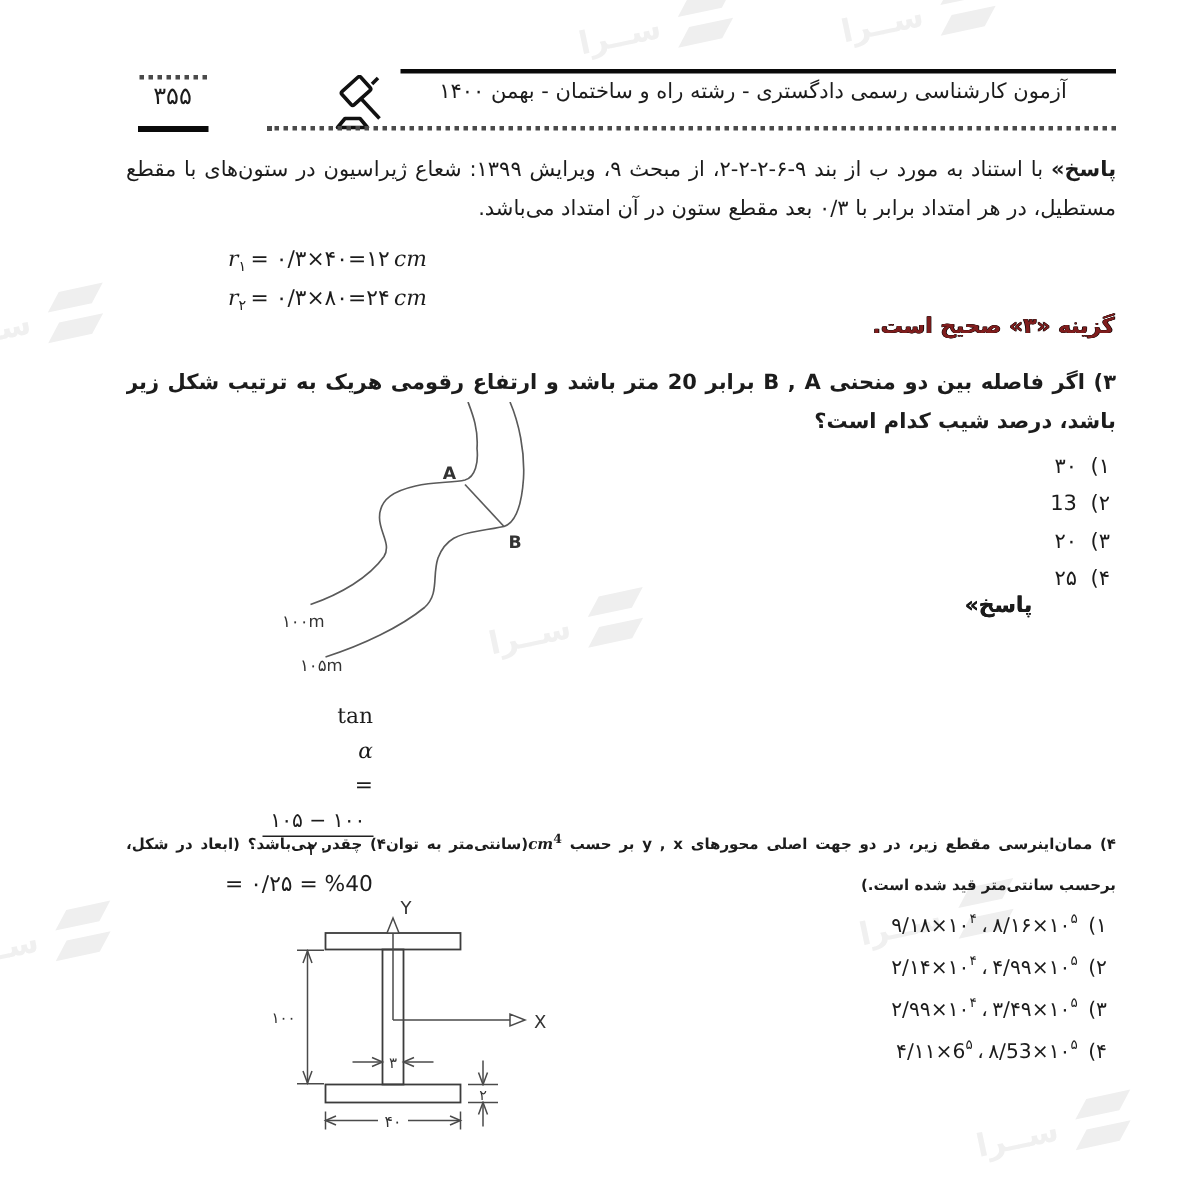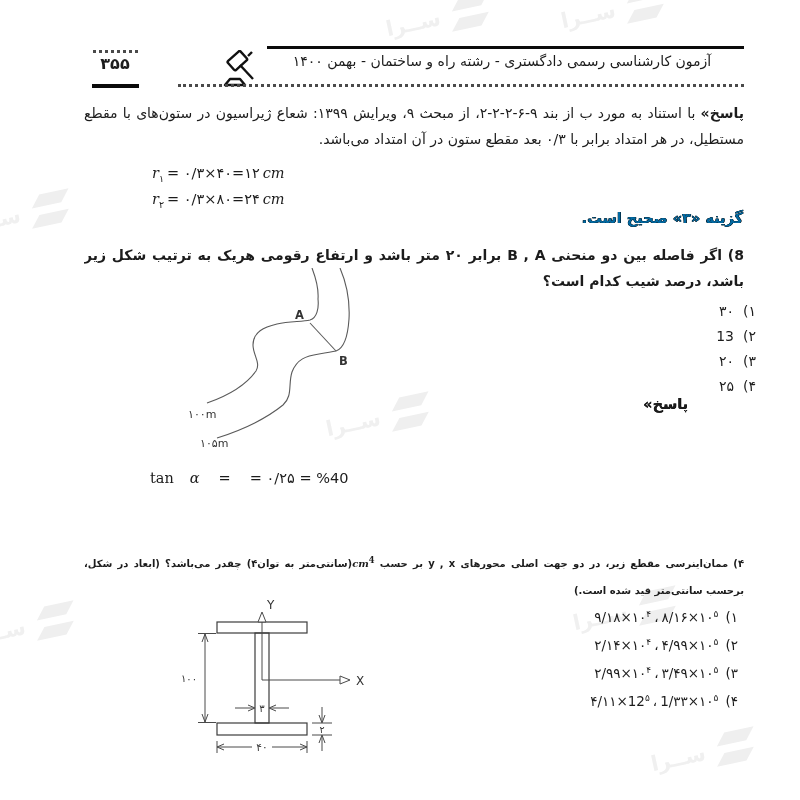--- a/index.html
+++ b/index.html
@@ -7,59 +7,59 @@
         font-family:"DejaVu Sans",sans-serif;color:#1c1c1c;}
   .abs{position:absolute;}
 
   
   .wm{position:absolute;display:flex;align-items:center;gap:7px;transform:rotate(-12deg);
       color:#f0f0f0;font-size:21px;font-weight:bold;letter-spacing:1px;pointer-events:none;}
   .wm svg{fill:#efefef;}
 
   
   .pn-dots{left:93px;top:50px;width:45px;border-top:3px dotted #4a4a4a;}
-  .pagenum{left:88px;top:54px;width:54px;text-align:center;font-weight:bold;font-size:16px;}
+  .pagenum{left:88px;top:54px;width:54px;text-align:center;font-weight:normal;font-size:16px;}
   .pn-bar{left:92px;top:84px;width:47px;height:4px;background:#0a0a0a;}
   .title-rule{left:267px;top:46px;width:477px;height:2.5px;background:#0a0a0a;}
   .hdr-title{left:260px;top:53px;width:484px;text-align:center;direction:rtl;
              font-weight:normal;font-size:14px;white-space:nowrap;}
   .hdr-dots{left:178px;top:84px;width:566px;border-top:3px dotted #4a4a4a;}
 
   
   .rtl{direction:rtl;}
   .para{left:84px;top:100px;width:660px;height:58px;font-size:14px;line-height:26px;
         text-align:justify;overflow:hidden;}
   .qtext{font-weight:bold;}
   .q3text{left:84px;top:242px;width:660px;height:54px;font-size:14px;line-height:26px;
           text-align:justify;overflow:hidden;}
   .q4text{left:84px;top:550px;width:660px;height:58px;font-size:10px;line-height:27px;
           text-align:justify;overflow:hidden;}
 
   .blabel{font-weight:bold;}
-  .verdict{font-weight:bold;font-size:14.5px;color:#0369a1;
+  .verdict{font-weight:bold;font-size:14.5px;color:#7f1d1d;
            text-shadow:0.4px 0 #000,-0.4px 0 #000,0 0.3px #000;}
   .v3{right:57px;top:210px;}
   .v4{right:57px;top:522px;}
   .anslabel{right:112px;top:396px;font-weight:bold;font-size:14.5px;
             text-shadow:0.3px 0 #000;}
 
   
   .math{direction:ltr;unicode-bidi:isolate;}
   .serif{font-family:"DejaVu Serif",serif;}
   i.var{font-family:"DejaVu Serif",serif;font-style:italic;}
   .rformula{font-size:14.5px;}
   .rformula sub{font-size:9.5px;}
   .rformula .expr{margin:0 3px;}
-  .tanrow{left:150px;top:470px;height:48px;display:flex;align-items:flex-start;gap:19px;
-          font-size:14.5px;direction:ltr;}
+  .tanrow{left:150px;top:470px;height:48px;display:flex;align-items:flex-end;gap:7px;
+          font-size:14.5px;direction:ltr;flex-direction:column;}
   .frac{display:inline-flex;flex-direction:column;text-align:center;font-size:13.5px;line-height:17px;}
   .frac .num{border-bottom:1.4px solid #222;padding:0 5px 1px 5px;}
 
   
-  .opt3{position:absolute;right:44px;direction:rtl;font-size:14px;white-space:nowrap;}
+  .opt3{position:absolute;right:60px;direction:rtl;font-size:14px;white-space:nowrap;}
   .opt3 .opt-label{margin-left:9px;}
   .opt4{position:absolute;right:62px;direction:rtl;font-size:13.5px;white-space:nowrap;}
   .opt4 .opt-label{margin-left:7px;}
   .opt4 .val{font-size:13.5px;}
   .opt4 sup{font-size:9px;}
   .opt4 .sep{margin:0 3px;}
   sup{line-height:0;}
 
   
   svg text{font-family:"DejaVu Sans",sans-serif;fill:#333;}
@@ -144,21 +144,21 @@
 
   <div class="abs math rformula" style="left:152px;top:165px">
     <i class="var">r</i><sub>۱</sub><span class="expr">= ۰/۳×۴۰=۱۲</span><i class="var">cm</i>
   </div>
   <div class="abs math rformula" style="left:152px;top:191px">
     <i class="var">r</i><sub>۲</sub><span class="expr">= ۰/۳×۸۰=۲۴</span><i class="var">cm</i>
   </div>
 
   <div class="abs rtl verdict v3">گزینه «۳» صحیح است.</div>
 
-  <div class="abs rtl qtext q3text">8) اگر فاصله بین دو منحنی B , A برابر ۲۰ متر باشد و ارتفاع رقومی هریک به ترتیب شکل زیر باشد، درصد شیب کدام است؟</div>
+  <div class="abs rtl qtext q3text">۳) اگر فاصله بین دو منحنی B , A برابر 20 متر باشد و ارتفاع رقومی هریک به ترتیب شکل زیر باشد، درصد شیب کدام است؟</div>
 
   <div class="opt3" style="top:303px"><span class="opt-label">۱)</span><span>۳۰</span></div>
   <div class="opt3" style="top:328px"><span class="opt-label">۲)</span><span>13</span></div>
   <div class="opt3" style="top:353px"><span class="opt-label">۳)</span><span>۲۰</span></div>
   <div class="opt3" style="top:378px"><span class="opt-label">۴)</span><span>۲۵</span></div>
 
   <svg class="fig" style="left:170px;top:268px" width="255" height="185" viewBox="0 0 255 185">
     <g fill="none" stroke="#5a5a5a" stroke-width="1.1">
       <path d="M37,135 C57,128 76,117 86,103 C91,95 83,87 83,77 C83,64 94,59 107,56 C120,53 132,54 140,52 C147,50 149,40 148,31 C149,18 145,8 142,0"></path>
       <path d="M47,170 C72,162 97,150 113,137 C123,128 118,116 122,104 C127,91 136,88 149,86 C155,85 161,84 166,83 C175,80 178,66 179,51 C180,33 176,14 170,0"></path>
@@ -169,39 +169,43 @@
     <text x="18" y="150" font-size="11" direction="ltr">۱۰۰m</text>
     <text x="30" y="179" font-size="11" direction="ltr">۱۰۵m</text>
   </svg>
 
   <div class="abs rtl anslabel">پاسخ»</div>
 
   <div class="abs tanrow math">
     <span class="serif">tan</span>
       <i class="serif" style="margin-left:-3px">α</i>
     <span>=</span>
+    <span class="frac">
+      <span class="num">۱۰۵ − ۱۰۰</span>
+      <span class="den">۲۰</span>
+    </span>
     <span>= ۰/۲۵ = %40</span>
   </div>
 
 
   <div class="abs rtl qtext q4text">
     <span>۴) ممان‌اینرسی مقطع زیر، در دو جهت اصلی محورهای y , x بر حسب </span><span class="math"><i class="var">cm</i><sup class="serif">4</sup></span><span>(سانتی‌متر به توان۴) چقدر می‌باشد؟  (ابعاد در شکل، برحسب سانتی‌متر قید شده است.)</span>
   </div>
 
   <div class="opt4" style="top:609px">
     <span class="opt-label">۱)</span><span class="math val"><span>۸/۱۶×۱۰</span><sup>۵</sup></span><span class="sep">،</span><span class="math val"><span>۹/۱۸×۱۰</span><sup>۴</sup></span>
   </div>
   <div class="opt4" style="top:637px">
     <span class="opt-label">۲)</span><span class="math val"><span>۴/۹۹×۱۰</span><sup>۵</sup></span><span class="sep">،</span><span class="math val"><span>۲/۱۴×۱۰</span><sup>۴</sup></span>
   </div>
   <div class="opt4" style="top:665px">
     <span class="opt-label">۳)</span><span class="math val"><span>۳/۴۹×۱۰</span><sup>۵</sup></span><span class="sep">،</span><span class="math val"><span>۲/۹۹×۱۰</span><sup>۴</sup></span>
   </div>
   <div class="opt4" style="top:693px">
-    <span class="opt-label">۴)</span><span class="math val"><span>1/۳۳×۱۰</span><sup>۵</sup></span><span class="sep">،</span><span class="math val"><span>۴/۱۱×12</span><sup>۵</sup></span>
+    <span class="opt-label">۴)</span><span class="math val"><span>۸/53×۱۰</span><sup>۵</sup></span><span class="sep">،</span><span class="math val"><span>۴/۱۱×6</span><sup>۵</sup></span>
   </div>
 
   <svg class="fig" style="left:160px;top:595px" width="330" height="205" viewBox="0 0 330 205">
     <g fill="none" stroke="#3c3c3c" stroke-width="1.2">
       <rect x="57" y="27" width="90" height="11"></rect>
       <rect x="95" y="38" width="14" height="90"></rect>
       <rect x="57" y="128" width="90" height="12"></rect>
     </g>
     <g fill="none" stroke="#4a4a4a" stroke-width="1">
 

